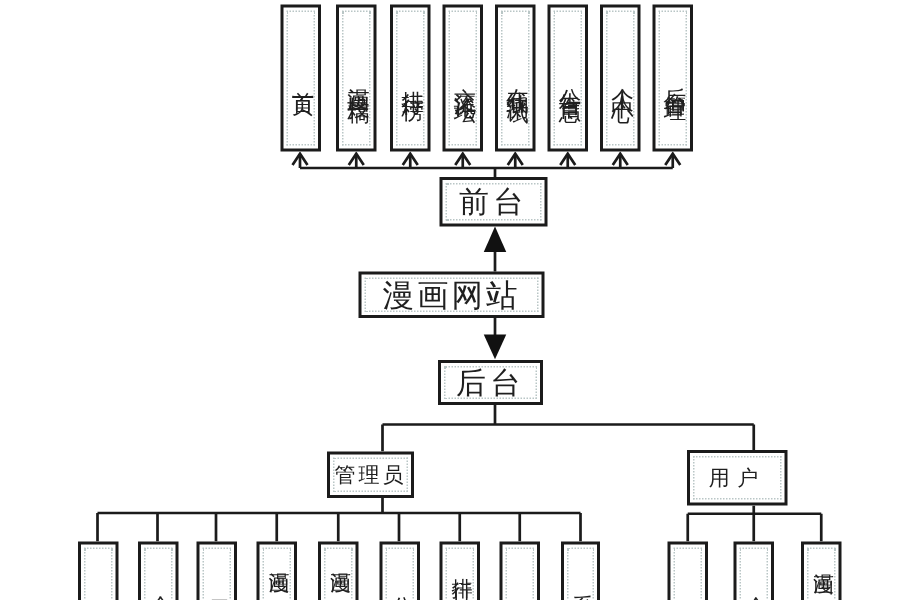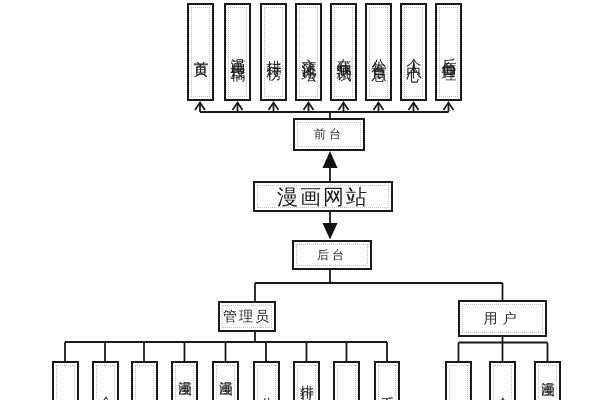--- a/index.html
+++ b/index.html
@@ -14,21 +14,21 @@
     display:flex;align-items:center;justify-content:center;
     outline:1px dotted #b9c6c6;outline-offset:-5px;
   }
   .vlabel{
     writing-mode:vertical-rl;text-orientation:upright;
     font-size:15px;letter-spacing:3px;line-height:1;white-space:nowrap;
   }
   .topbox{top:3px;width:27px;height:98px;}
   .stub{top:361px;width:27px;height:70px;align-items:flex-start;}
   .stub .vlabel{font-size:14px;letter-spacing:2px;}
-  .hlabel{font-size:12px;letter-spacing:3px;}
+  .hlabel{font-size:20px;letter-spacing:3px;}
   .rootlabel{font-size:21px;letter-spacing:2px;}
   .midlabel{font-size:14px;letter-spacing:2px;}
 </style>
 </head>
 <body>
 
 <div id="canvas">
 
   <svg id="wires" viewBox="0 0 600 400" xmlns="http://www.w3.org/2000/svg">
     <g stroke="#1b1b1b" stroke-width="1.8" fill="none">
@@ -86,33 +86,33 @@
     <span class="vlabel">个人中心</span>
   </div>
   <div class="box topbox" style="left:435px">
     <span class="vlabel">后台管理</span>
   </div>
 
   <div class="box" style="left:293px;top:118px;width:72px;height:33px">
     <span class="hlabel">前台</span>
   </div>
 
-  <div class="box" style="left:253px;top:181px;width:140px;height:31px">
+  <div class="box" style="left:239px;top:181px;width:124px;height:31px">
     <span class="rootlabel">漫画网站</span>
   </div>
 
-  <div class="box" style="left:292px;top:240px;width:80px;height:30px">
+  <div class="box" style="left:292px;top:240px;width:70px;height:30px">
     <span class="hlabel">后台</span>
   </div>
 
   <div class="box" style="left:218px;top:301px;width:58px;height:31px">
     <span class="midlabel">管理员</span>
   </div>
 
-  <div class="box" style="left:458px;top:300px;width:89px;height:37px">
+  <div class="box" style="left:458px;top:300px;width:67px;height:37px">
     <span class="midlabel" style="letter-spacing:5px">用户</span>
   </div>
 
   <div class="box stub" style="left:52px">
     <span class="vlabel"></span>
   </div>
   <div class="box stub" style="left:92px;padding-top:22px">
     <span class="vlabel">个</span>
   </div>
   <div class="box stub" style="left:131px;padding-top:26px">

